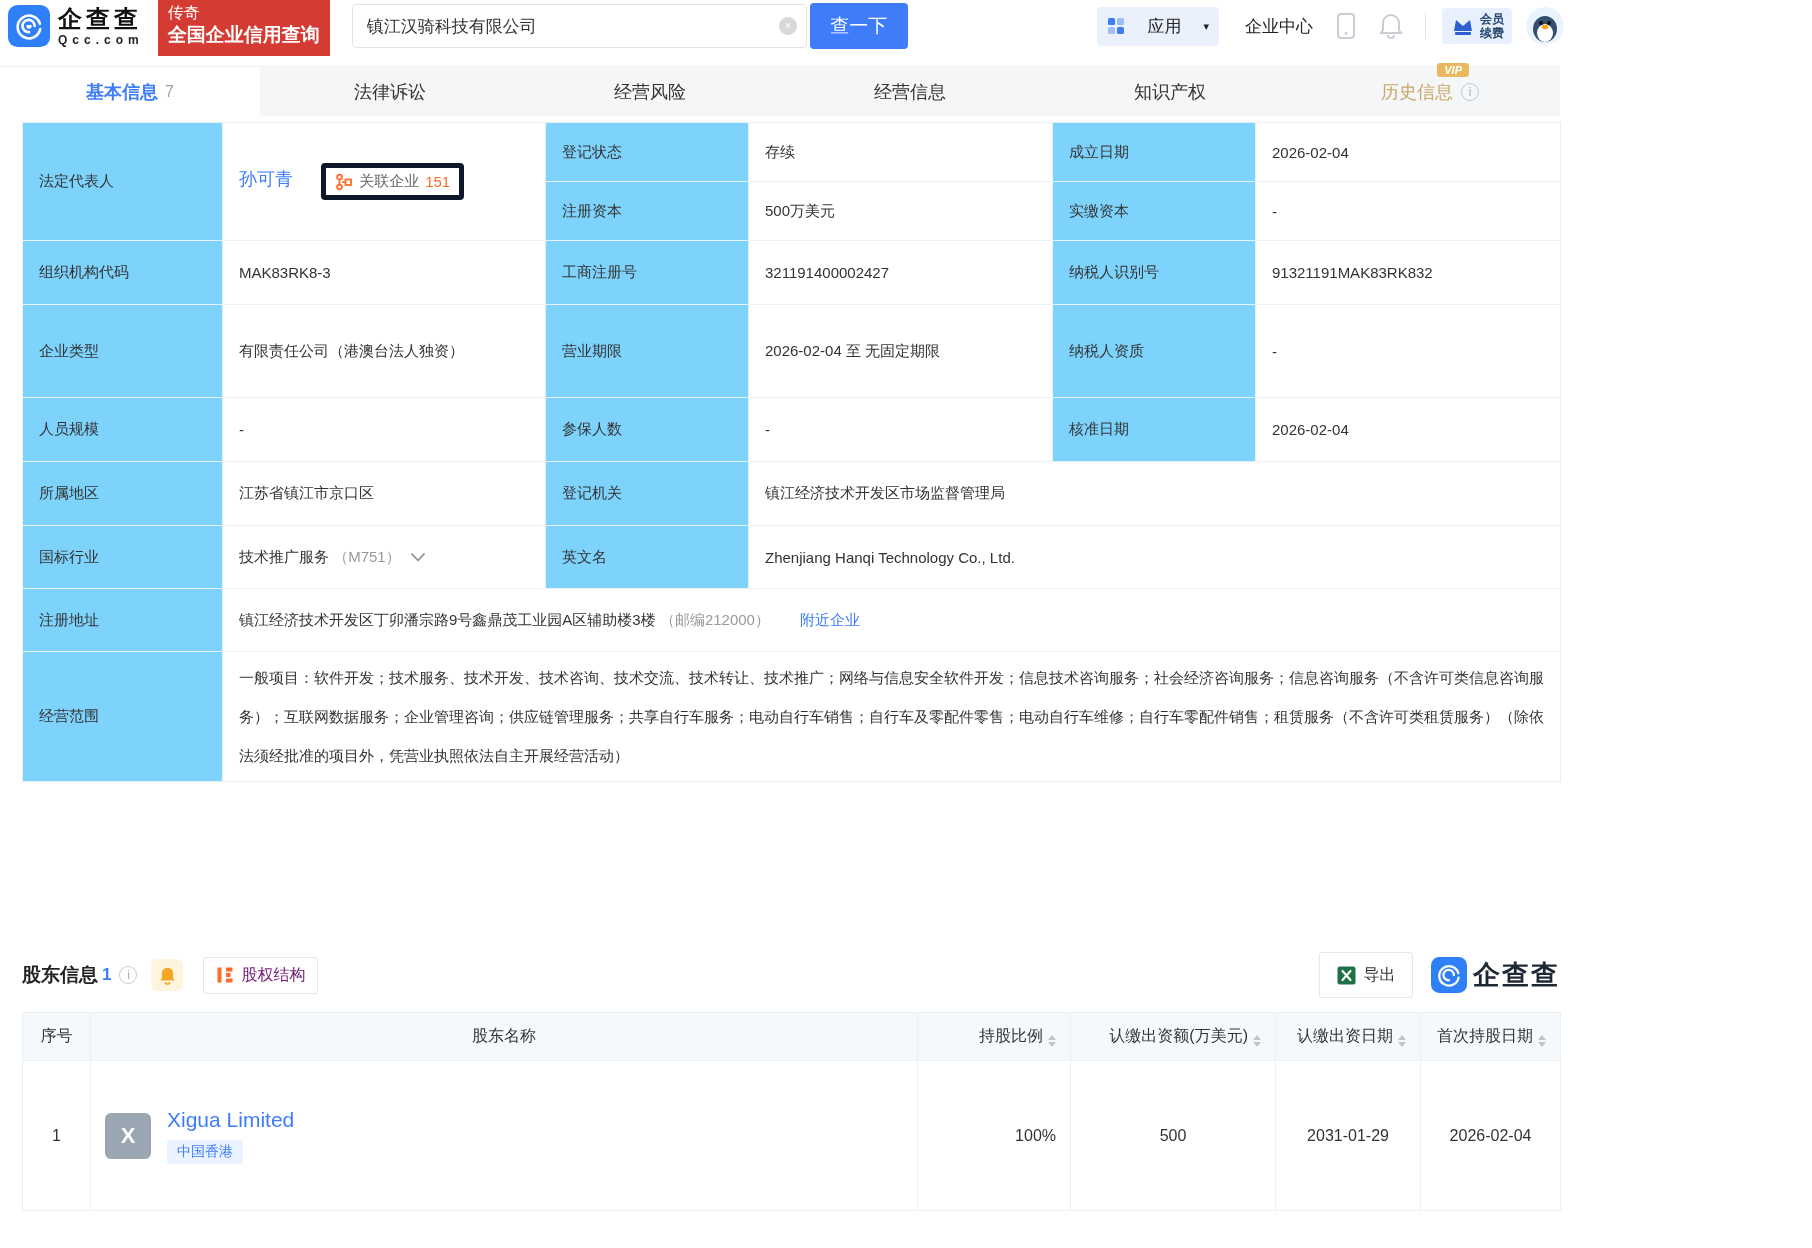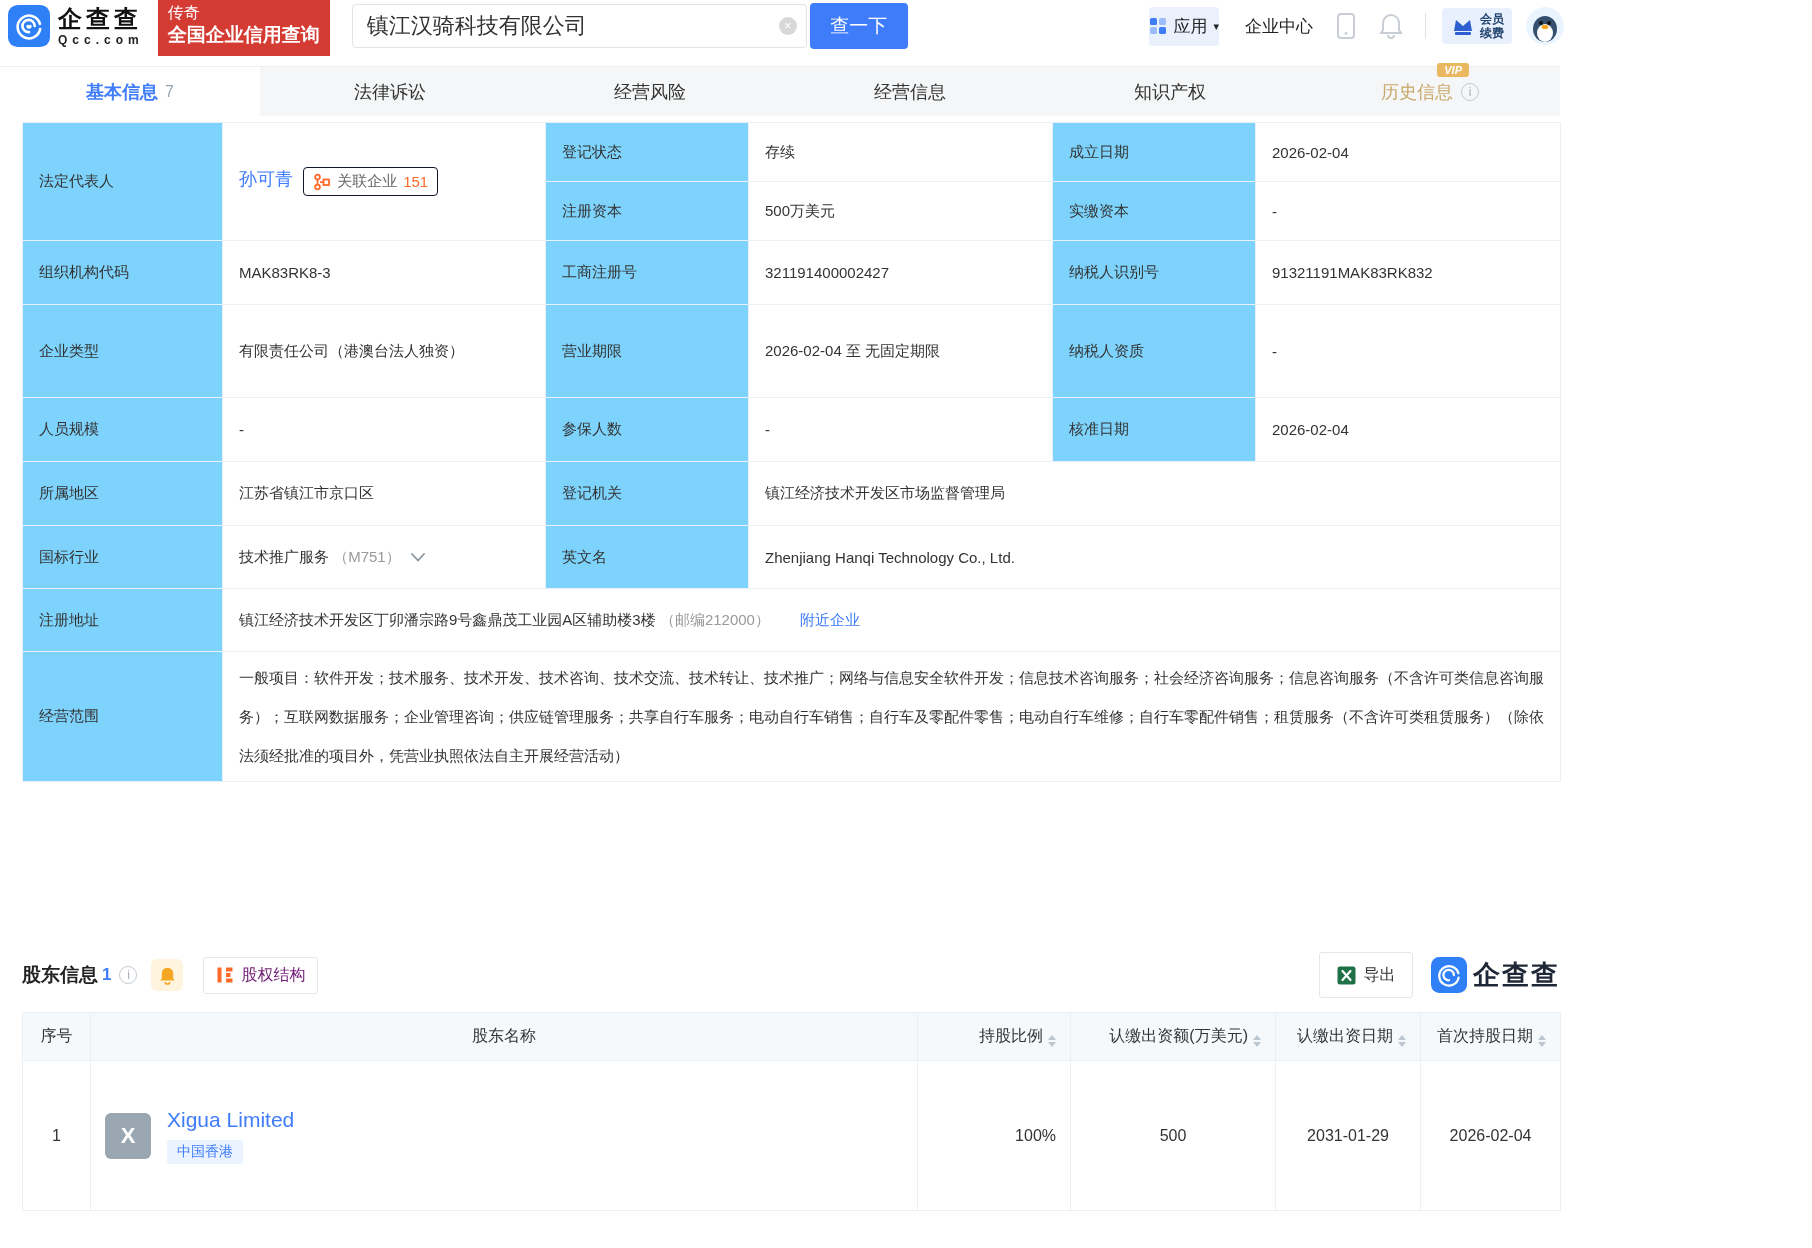--- a/index.html
+++ b/index.html
@@ -13,25 +13,25 @@
   .logo { display:flex; align-items:center; cursor:pointer; }
   .logo-icon { width:42px; height:42px; }
   .logo-txt { margin-left:8px; line-height:1; }
   .logo-cn { font-size:24px; font-weight:bold; letter-spacing:4px; color:#111; }
   .logo-en { font-size:12px; letter-spacing:5px; color:#222; margin-top:3px; font-weight:bold; }
   .promo { margin-left:14px; align-self:flex-start; background:#D43B33; color:#fff; height:56px; padding:3px 10px 0 10px; line-height:1.25; }
   .promo-l1 { font-size:16px; }
   .promo-l2 { font-size:19px; font-weight:bold; }
   .searchwrap { display:flex; align-items:center; margin-left:22px; }
   .searchbox { position:relative; }
-  .search { width:455px; height:44px; border:1px solid #E3E3E3; border-radius:4px; padding:0 36px 0 14px; font-size:22px; color:#333; outline:none; font-family:inherit; }
+  .search { width:455px; height:44px; border:1px solid #E3E3E3; border-radius:4px; padding:0 36px 0 14px; font-size:17px; color:#333; outline:none; font-family:inherit; }
   .clear { position:absolute; right:10px; top:13px; width:18px; height:18px; border-radius:50%; background:#D8D8D8; color:#fff; font-size:12px; line-height:18px; text-align:center; cursor:pointer; }
   .searchbtn { margin-left:3px; width:98px; height:46px; background:#3E7CFA; color:#fff; font-size:19px; border:none; border-radius:4px; cursor:pointer; font-family:inherit; }
   .hright { margin-left:auto; margin-right:248px; display:flex; align-items:center; }
-  .apppill { display:flex; align-items:center; gap:6px; background:#EAF1FD; border-radius:4px; padding:8px 0; font-size:17px; color:#222; cursor:pointer; }
+  .apppill { display:flex; align-items:center; gap:22px; background:#EAF1FD; border-radius:4px; padding:8px 10px; font-size:17px; color:#222; cursor:pointer; }
   .caret { font-size:11px; color:#222; }
   .navlink { margin-left:26px; font-size:17px; color:#222; text-decoration:none; cursor:pointer; }
   .hicon { margin-left:22px; cursor:pointer; display:inline-flex; }
   .vdiv { width:1px; height:26px; background:#E2E2E2; margin-left:22px; }
   .member { display:flex; align-items:center; gap:4px; margin-left:16px; background:#E8F0FE; border-radius:4px; padding:4px 8px; cursor:pointer;text-align:right; }
   .member-txt { font-size:12px; color:#24456e; line-height:1.2; font-weight:bold; }
   .uavatar { margin-left:14px; width:38px; height:38px; border-radius:50%; overflow:hidden; cursor:pointer; flex:none; }
   
   .tabs { width:1560px; height:50px; margin-top:14px; background:#F5F6F7; border-top:1px solid #EFEFEF; display:flex; }
   .tab { flex:1; display:flex; align-items:center; justify-content:center; font-size:18px; color:#333; cursor:pointer; position:relative; }
@@ -44,21 +44,21 @@
   
   table.info { border-collapse:collapse; table-layout:fixed; width:1538px; margin:6px 0 0 22px; font-size:15px; }
   table.info td { border:1px solid #E9F1F7; padding:6px 16px; background:#fff; vertical-align:middle; word-break:break-all; }
   table.info td.lbl { background:#7dd3fc; }
   tr.rh59 td { height:59px; }
   tr.rh64 td { height:64px; }
   tr.rh93 td { height:93px; }
   tr.rh63 td { height:63px; }
   .link { color:#3E7CFA; cursor:pointer; text-decoration:none; }
   .repname { font-size:18px; }
-  .relbadge { display:inline-flex; align-items:center; gap:6px; border:1px solid #0f172a; border-radius:4px; padding:4px 9px; margin-left:6px; vertical-align:middle; cursor:pointer; }
+  .relbadge { display:inline-flex; align-items:center; gap:6px; border:5px solid #0f172a; border-radius:4px; padding:4px 9px; margin-left:24px; vertical-align:middle; cursor:pointer; }
   .relbadge .rl { color:#666; font-size:15px; }
   .relbadge .rc { color:#FF6A2B; font-size:15px; }
   .gray { color:#999; }
   .chev { margin-left:6px; vertical-align:middle; }
   .nearby { margin-left:26px; }
   .scope { line-height:39px; font-size:15px; }
   
   .shsec { margin:170px 0 0 22px; width:1538px; }
   .shhead { display:flex; align-items:center; height:46px; }
   .shtitle { font-size:19px; font-weight:bold; color:#222; }

